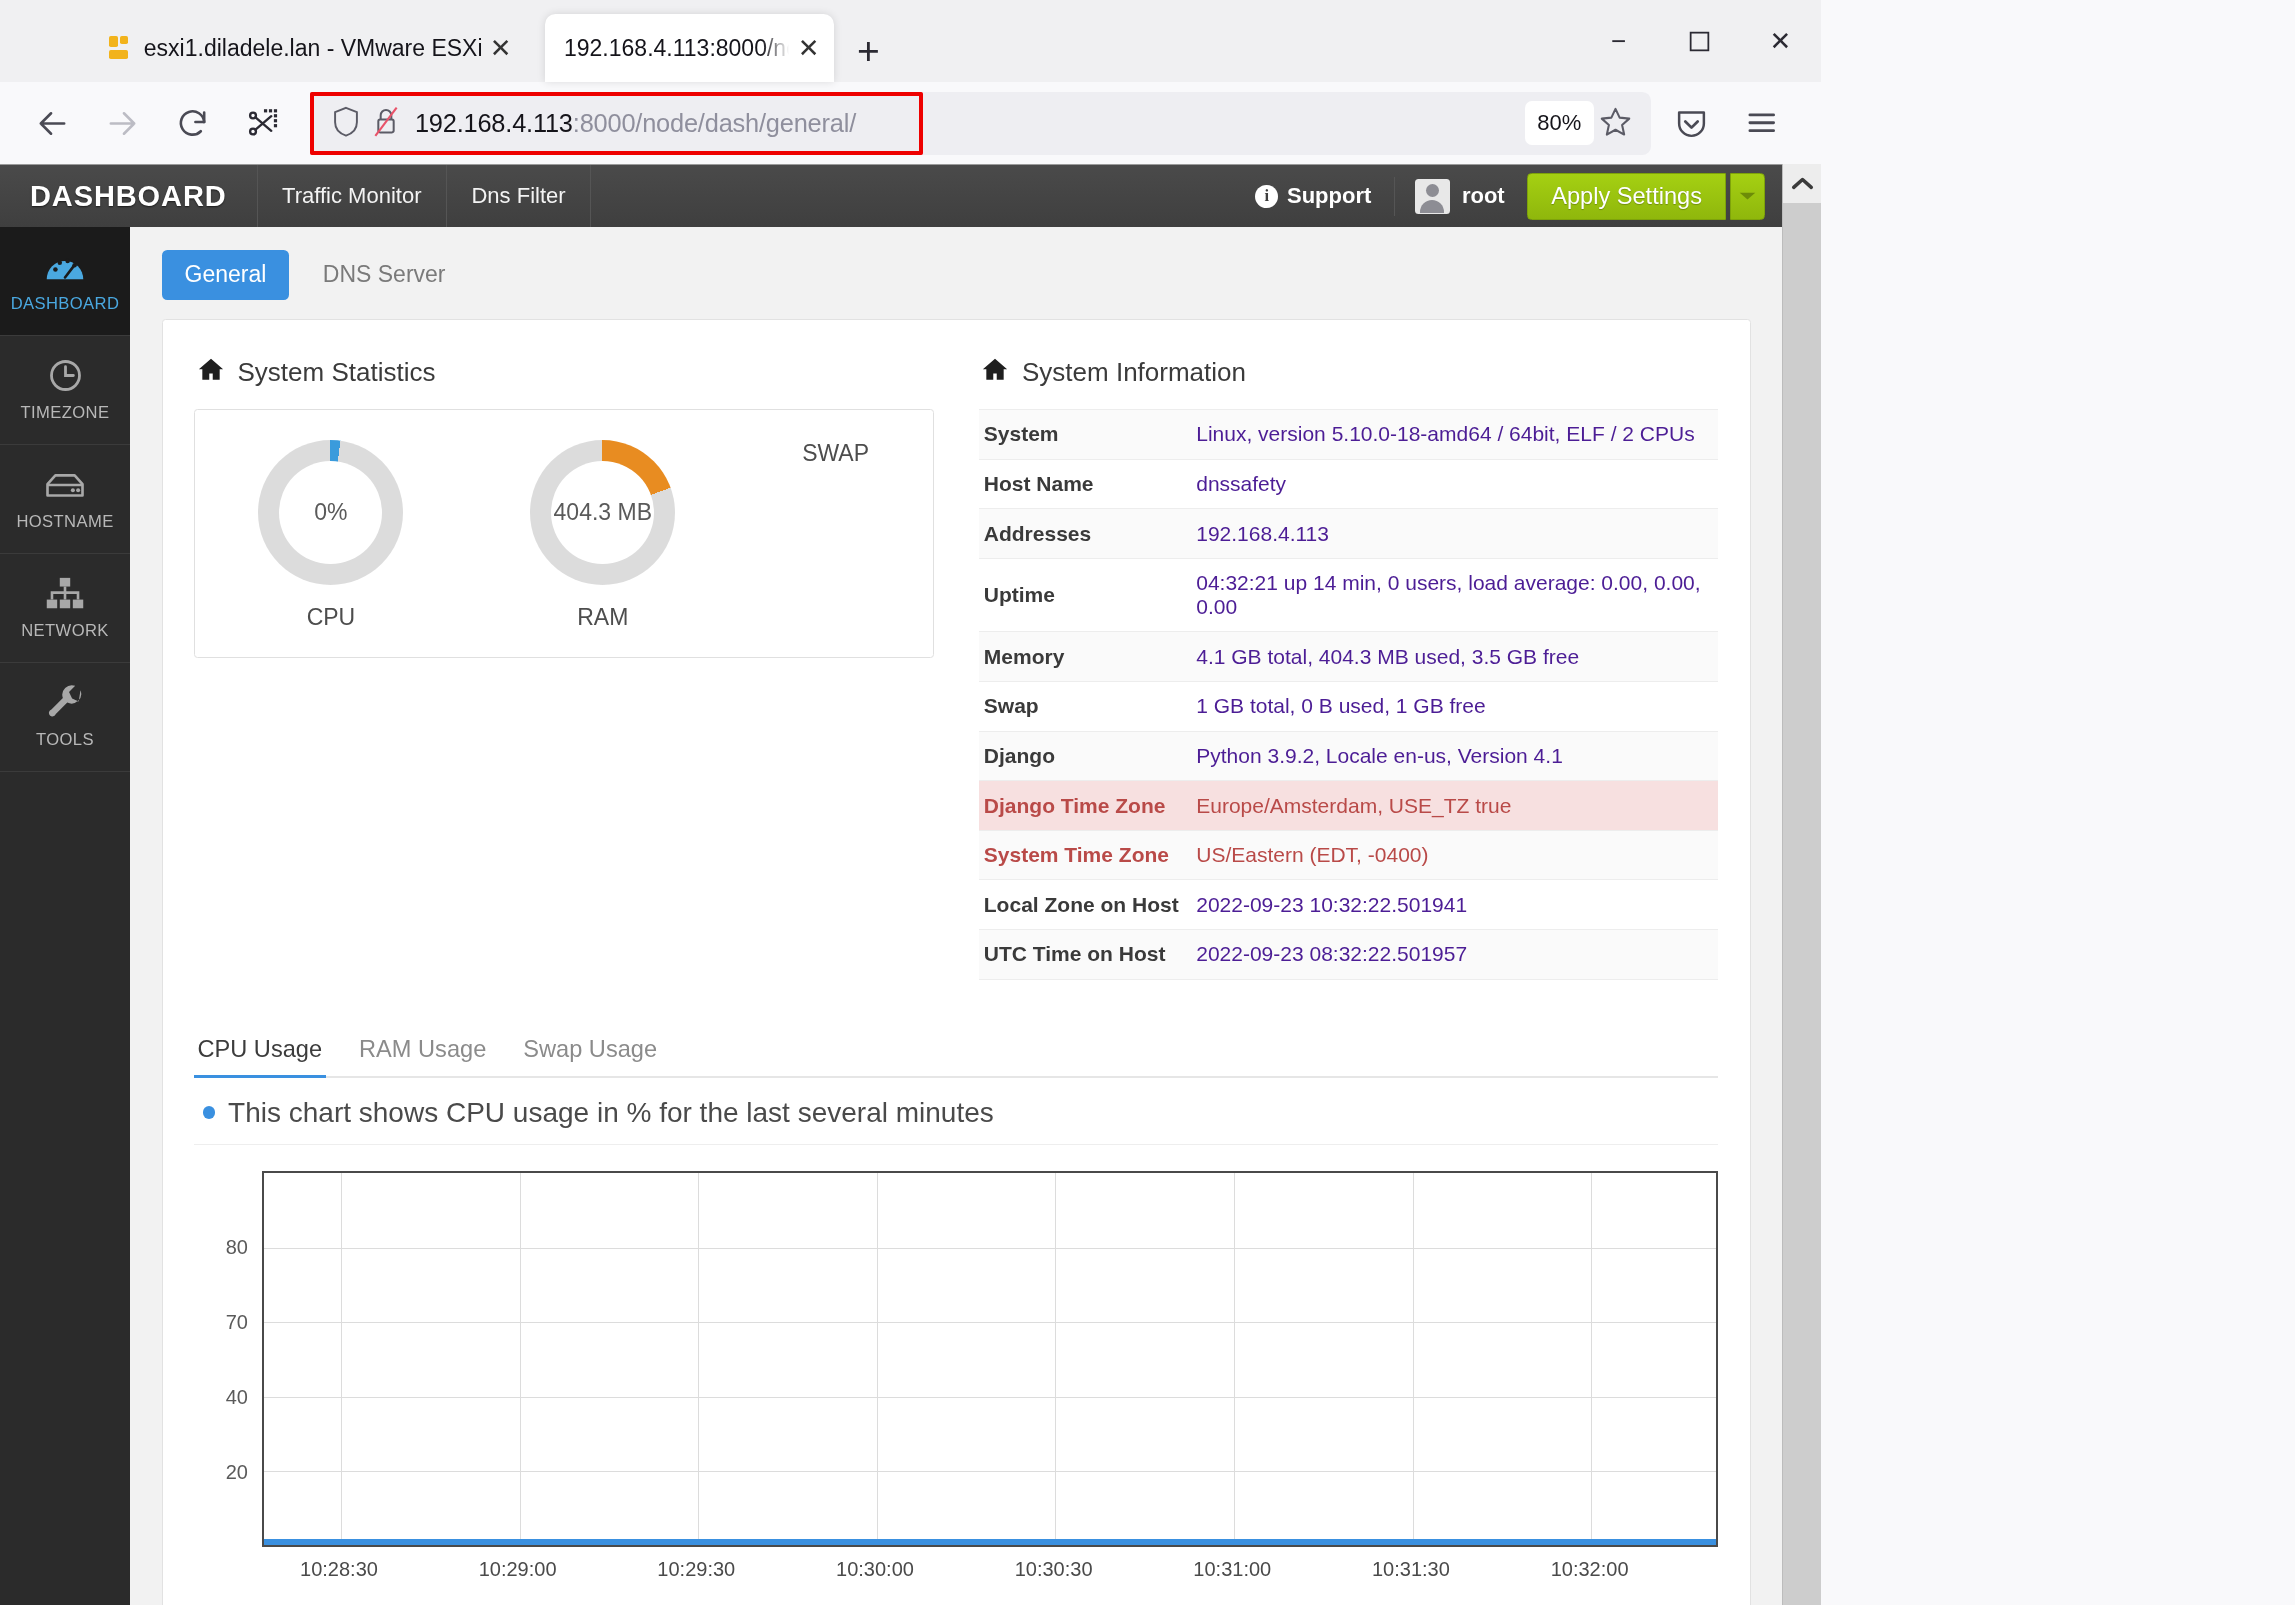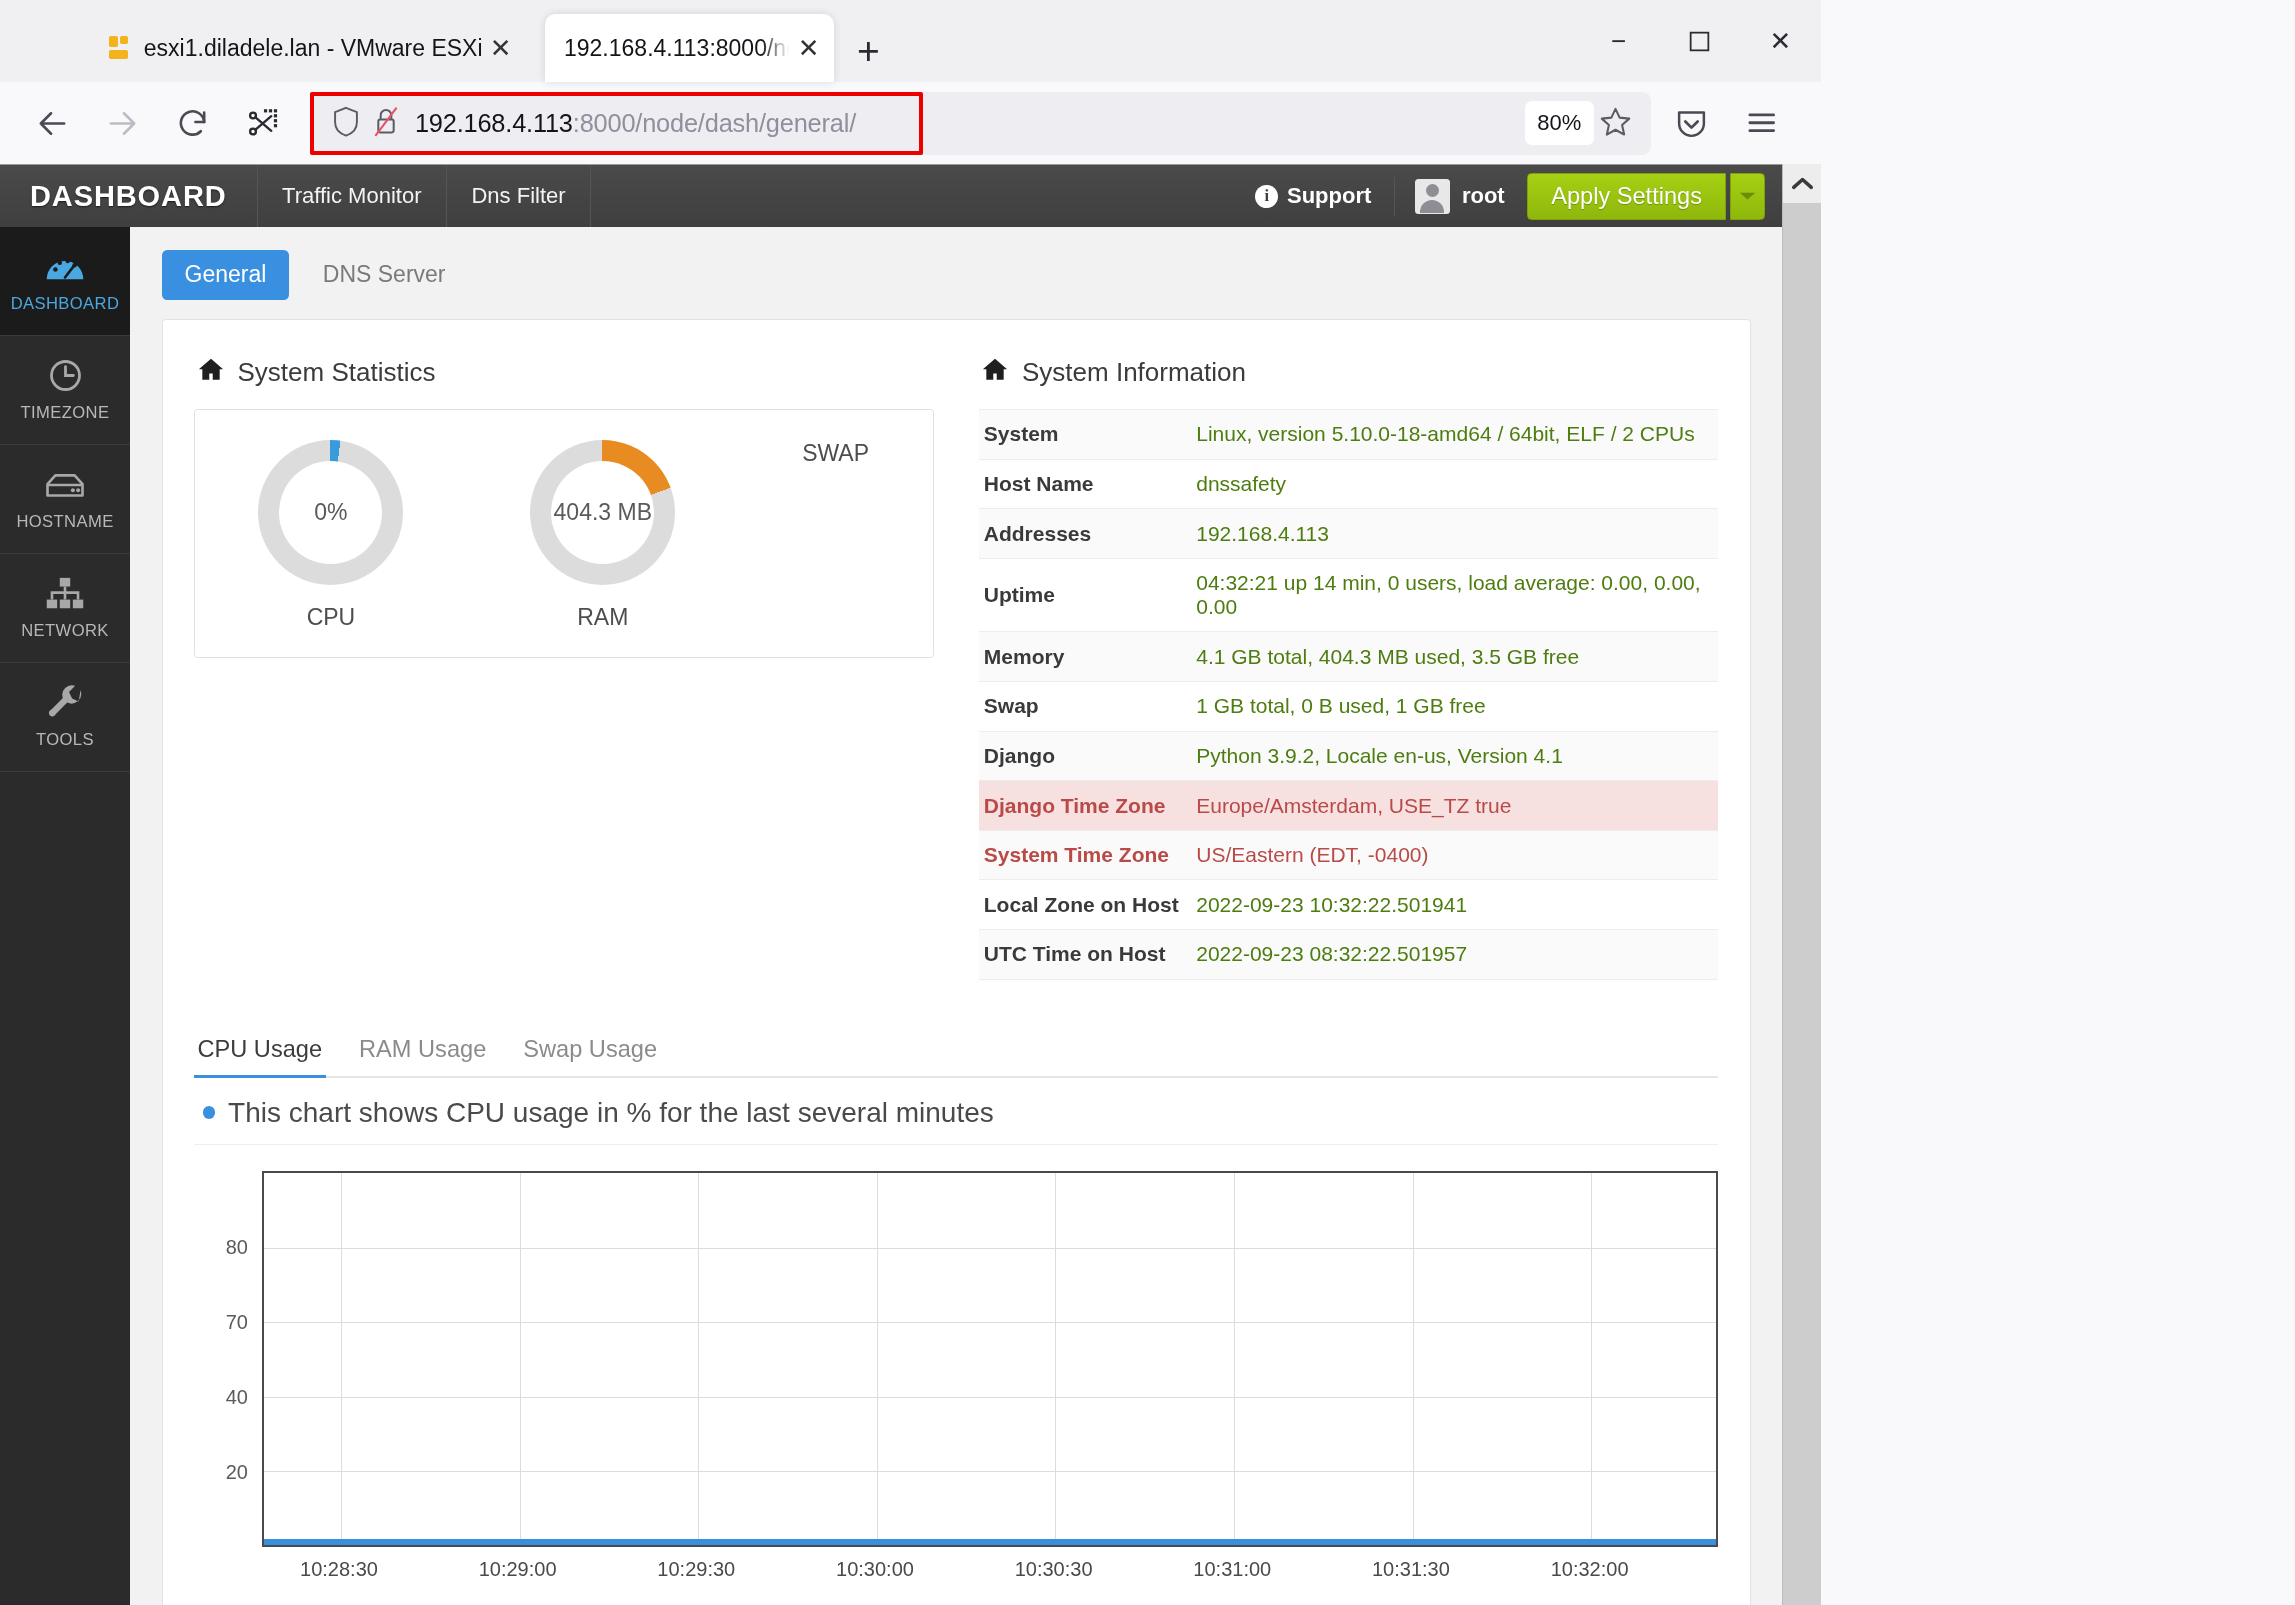--- a/index.html
+++ b/index.html
@@ -313,21 +313,21 @@
 
   
   table.info { width: 100%; border-collapse: collapse; font-size: 21px; }
   table.info tr { border-bottom: 0.9px solid #ededed; }
   table.info tr:first-child { border-top: 0.9px solid #ededed; }
   table.info tr:nth-child(odd) { background: #fafafa; }
   table.info th {
     text-align: left; font-weight: bold; color: #3a3a3a;
     padding: 12.3px 8.8px 12.3px 5.3px; white-space: nowrap; width: 1%;
   }
-  table.info td { padding: 12.3px 8.8px; color: #4d7c0f; }
+  table.info td { padding: 12.3px 8.8px; color: #4c1d95; }
   table.info tr.warn { background: #f7e0e0; }
   table.info tr.warn th, table.info tr.warn td { color: #b94a48; }
   table.info tr.warn2 th, table.info tr.warn2 td { color: #b94a48; }
   .chart-tabs {
     display: flex; gap: 30px;
     border-bottom: 2.6px solid #e6e6e6;
     padding-top: 17.5px;
   }
   .chart-tab {
     font-size: 23.6px; color: #8b8b8b; padding: 8.8px 3.5px 12.3px 3.5px;

